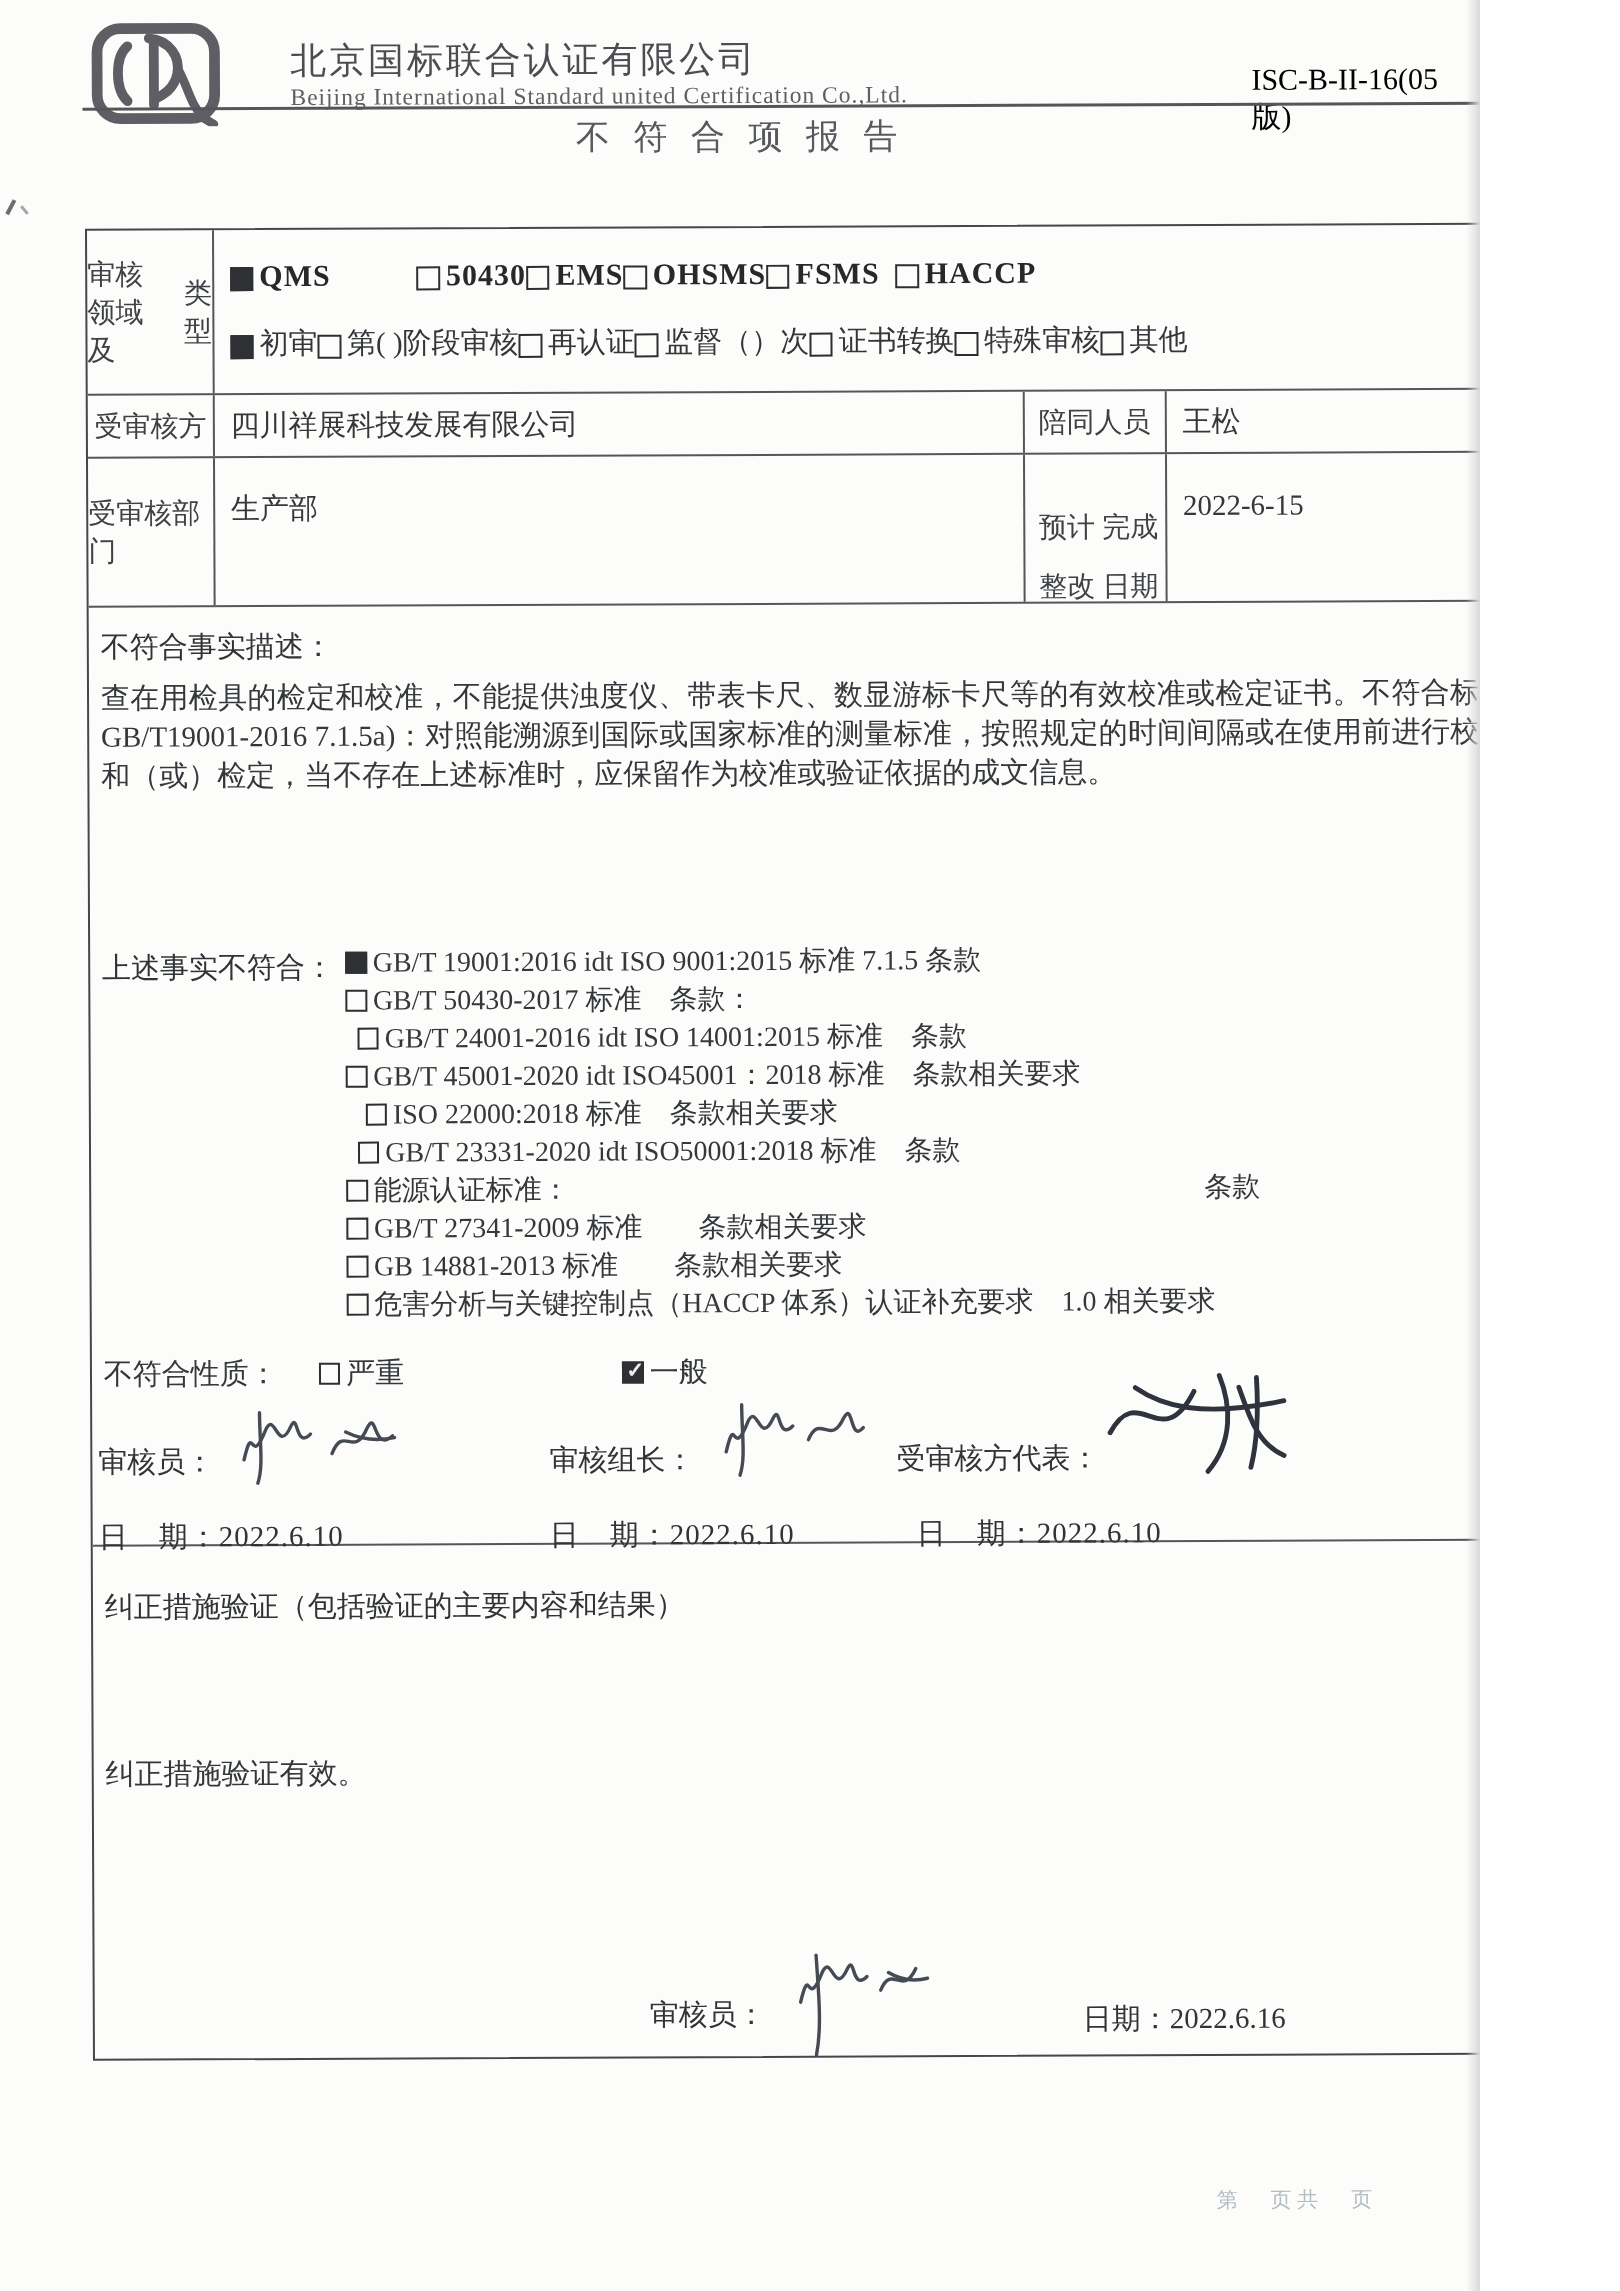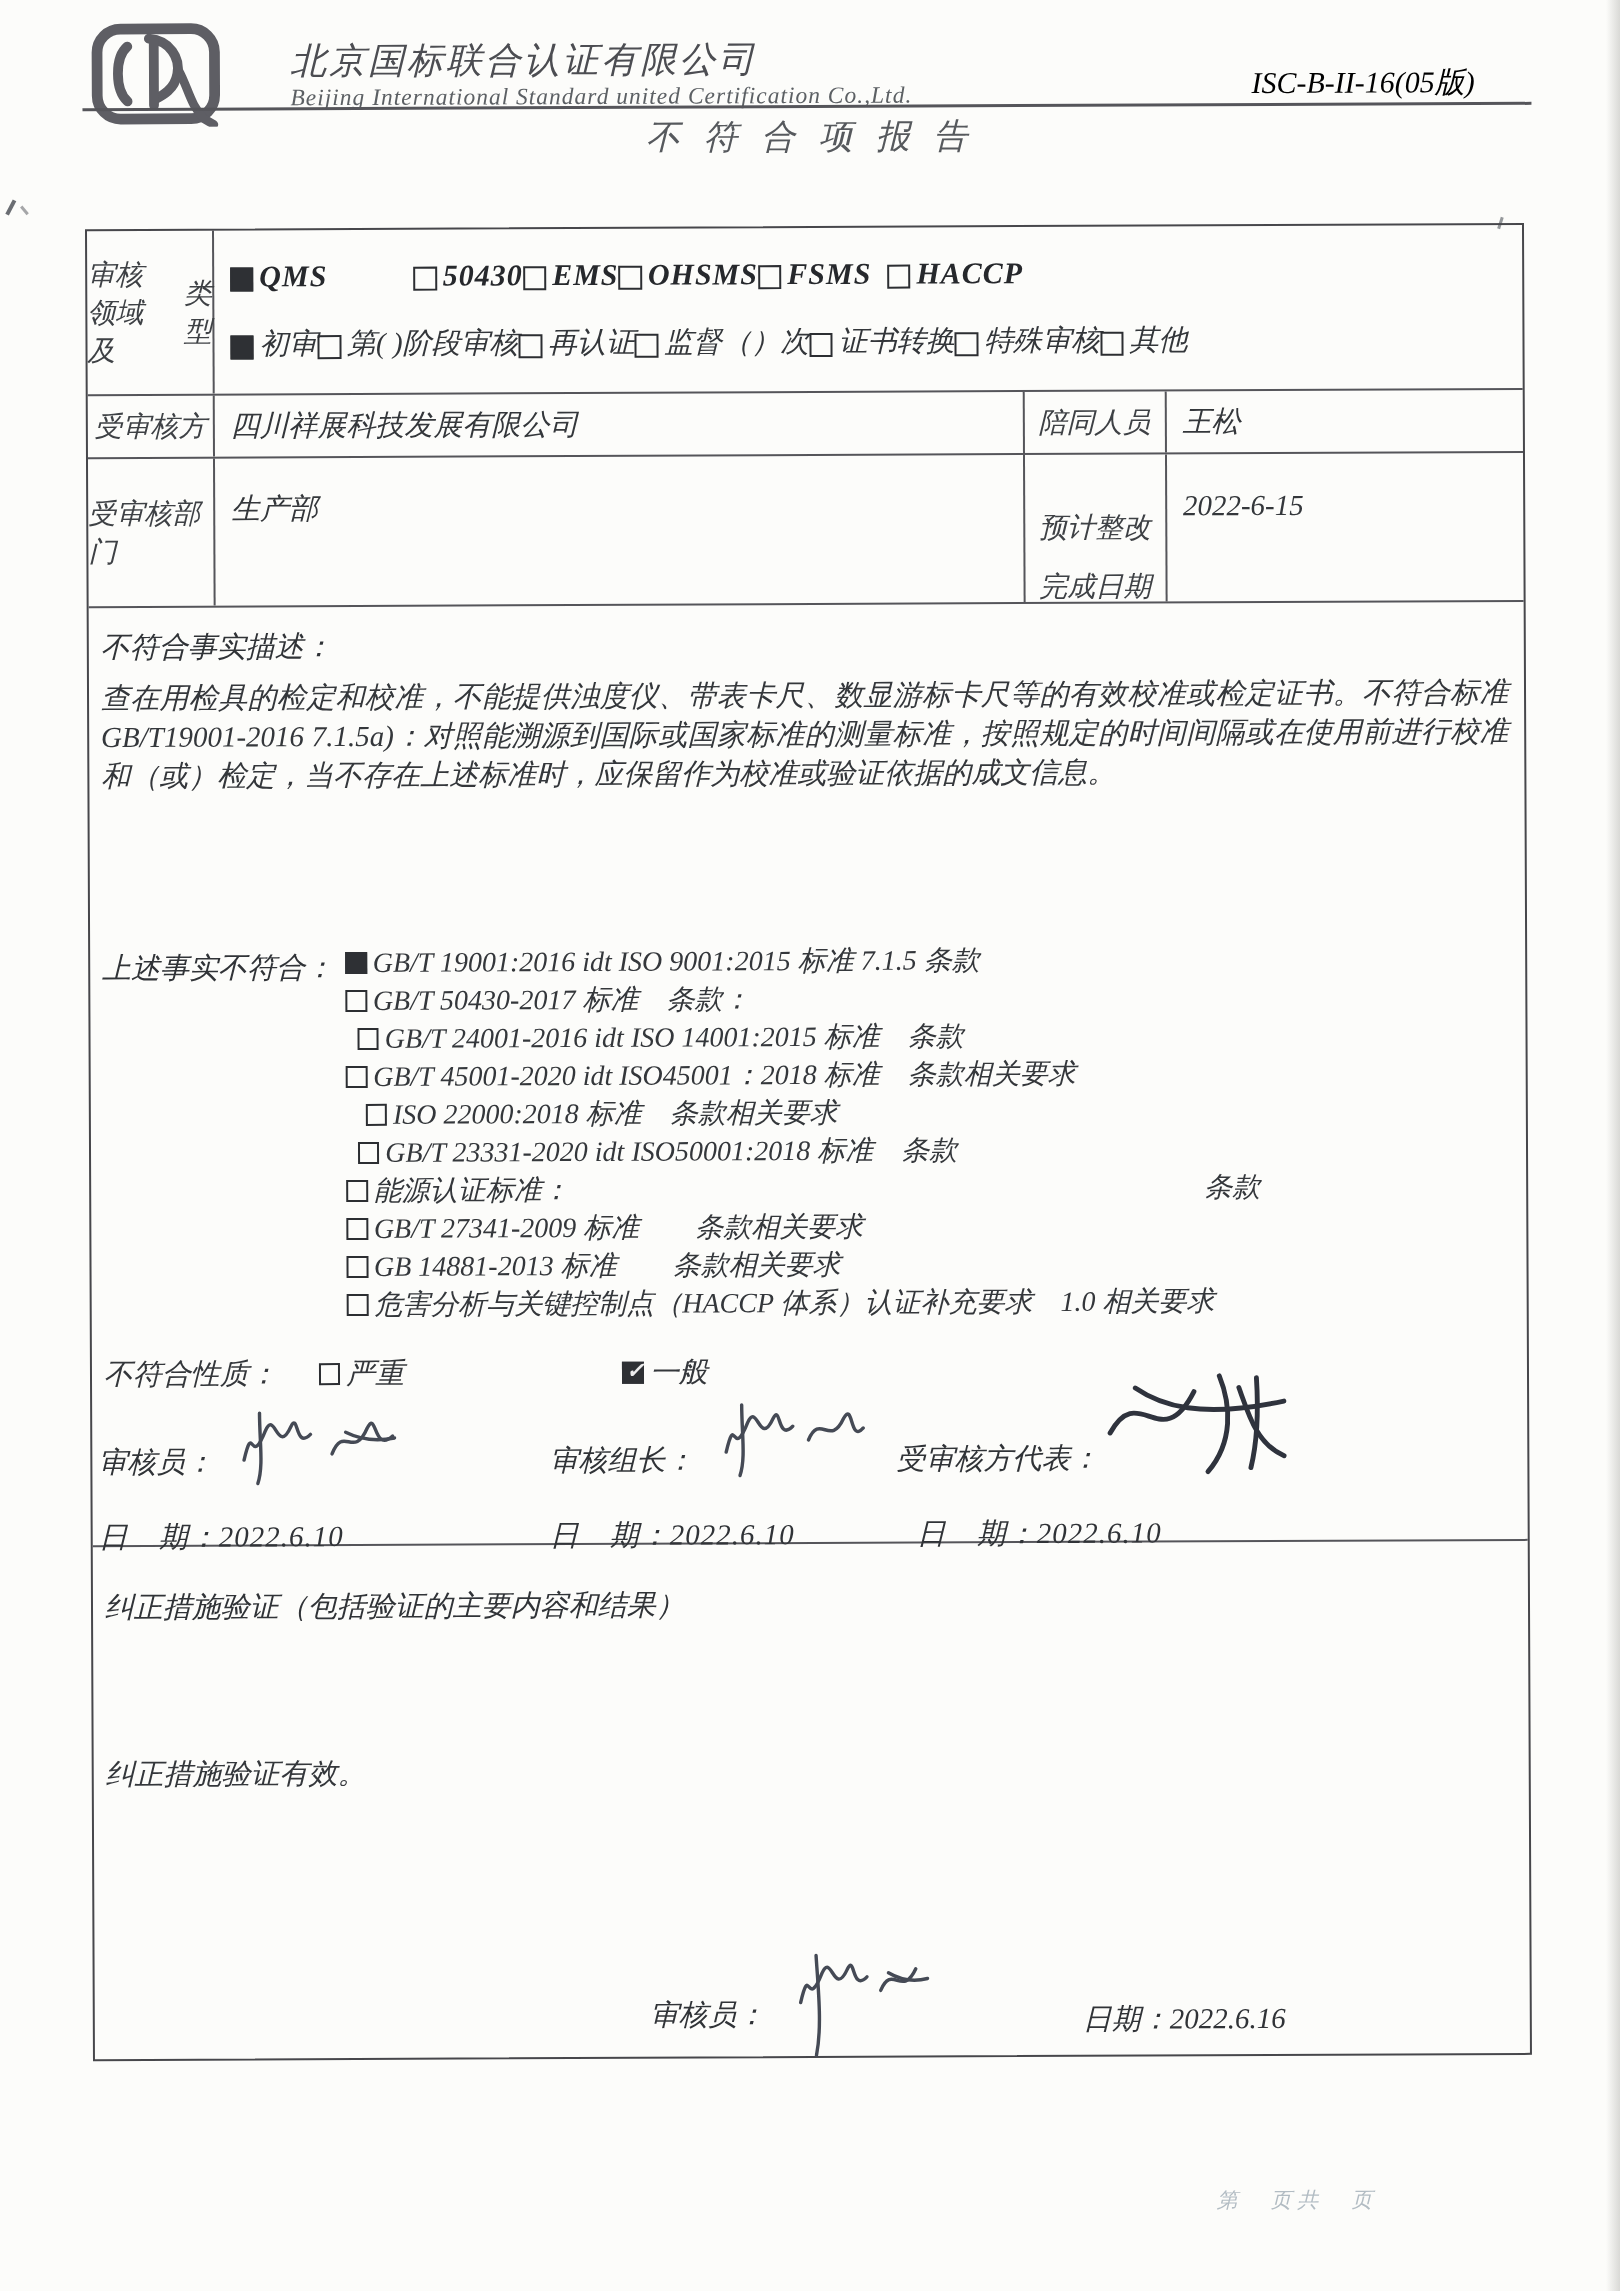--- a/index.html
+++ b/index.html
@@ -1,18 +1,18 @@
 <!DOCTYPE html>
 <html><head>
 <meta charset="utf-8">
 <style>
   html,body{margin:0;padding:0;background:#ffffff;}
   .sheet{
-    position:relative;width:1620px;height:2292px;background:#fcfcfa;overflow:hidden;
-    font-family:"Liberation Serif","DejaVu Serif",serif;color:#34373b;font-style:italic;
+    position:relative;width:1480px;height:2292px;background:#fcfcfa;overflow:hidden;
+    font-family:"Liberation Serif","DejaVu Serif",serif;color:#34373b;
   }
   .tilt{position:absolute;inset:0;transform:rotate(-0.25deg);transform-origin:50% 40%;}
   .edge-shade{position:absolute;right:0;top:0;width:13.7px;height:100%;
     background:linear-gradient(to left,#d9d9d6,rgba(230,230,228,0));}
   
   .logo{position:absolute;left:92px;top:19.6px;width:182px;height:104px;}
   .co-cn{position:absolute;left:294px;top:35px;font-size:36px;letter-spacing:2.9px;color:#4c4d52;}
   .co-en{position:absolute;left:294px;top:82px;font-size:23.5px;letter-spacing:1px;color:#5c6064;}
   .form-no{position:absolute;left:1255px;top:65px;font-size:30px;color:#000000;}
   .hrule{position:absolute;left:86px;top:105px;width:1449px;height:2.9px;background:#55555a;}
@@ -31,21 +31,21 @@
   .line1{font-weight:bold;font-size:30px;color:#26282c;letter-spacing:1px;}
   .line2{color:#33363a;}
   .r1 .lab{gap:25.5px;}
   .r2{height:63px;}
   .r3{height:149px;}
   .cell{box-sizing:border-box;border-right:2px solid #55555a;font-size:29px;}
   .c-main{width:810px;display:flex;align-items:center;padding-left:15.7px;}
   .c-esc{width:142px;display:flex;align-items:center;padding-left:13.7px;font-size:28px;color:#3e4145;}
   .c-val{flex:1;display:flex;align-items:center;padding-left:15.7px;border-right:none;}
   .r3 .c-main{align-items:flex-start;padding-top:31px;}
-  .r3 .c-esc{flex-direction:column;align-items:flex-start;justify-content:flex-start;
+  .r3 .c-esc{flex-direction:row;align-items:flex-start;justify-content:flex-start;
     padding-top:43px;line-height:59px;}
   .r3 .c-val{align-items:flex-start;padding-top:35px;}
   
   .r4{height:939px;position:relative;font-size:29px;}
   .fact-h{position:absolute;left:11.8px;top:19.6px;font-size:29px;color:#303337;}
   .fact-p{position:absolute;left:11.8px;top:71px;right:15.7px;line-height:39px;
     text-align:justify;color:#34373b;}
   .std-lab{position:absolute;left:11.8px;top:341px;color:#303337;}
   .std-list{position:absolute;left:255px;top:337px;width:1166px;line-height:38px;
     font-size:28px;color:#34373b;}

